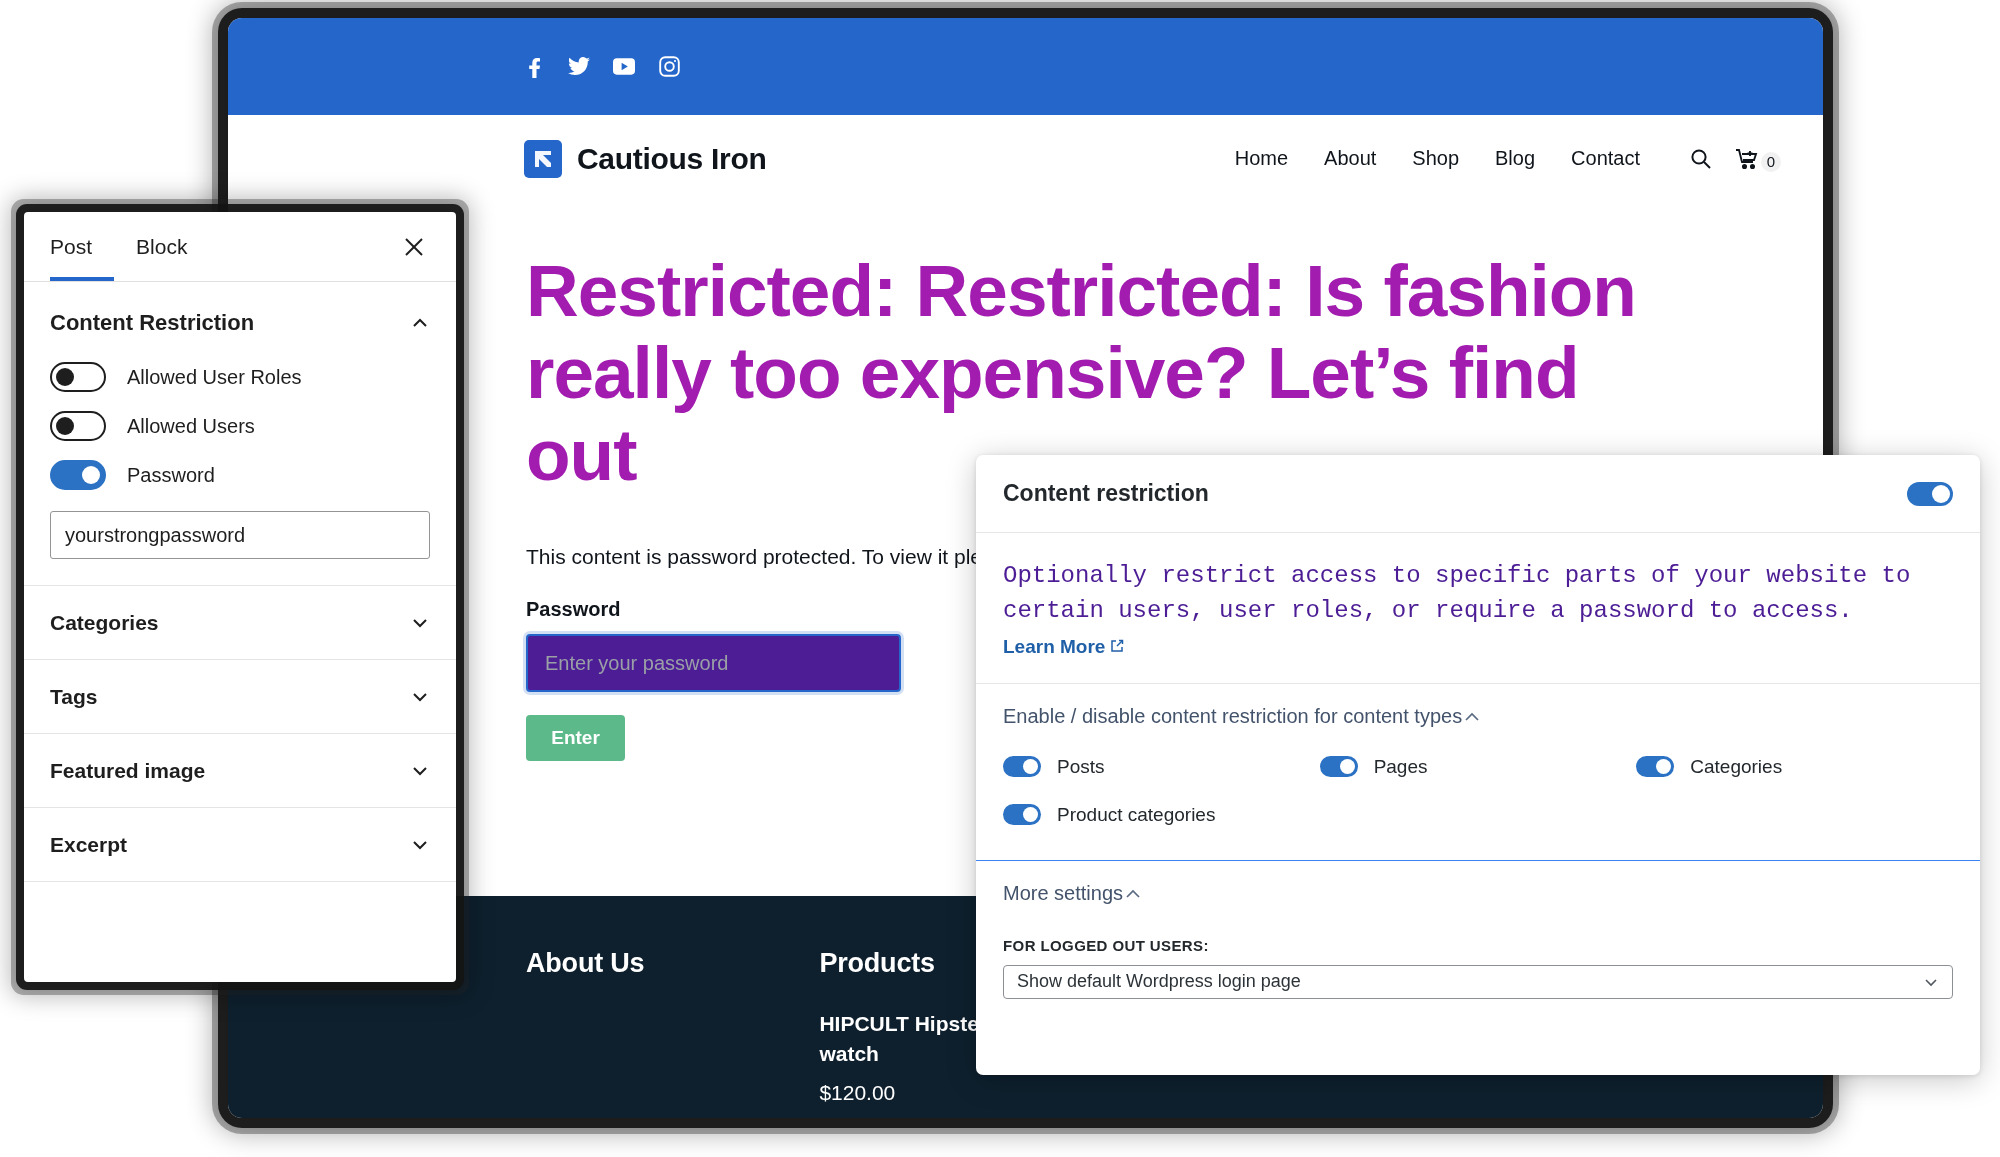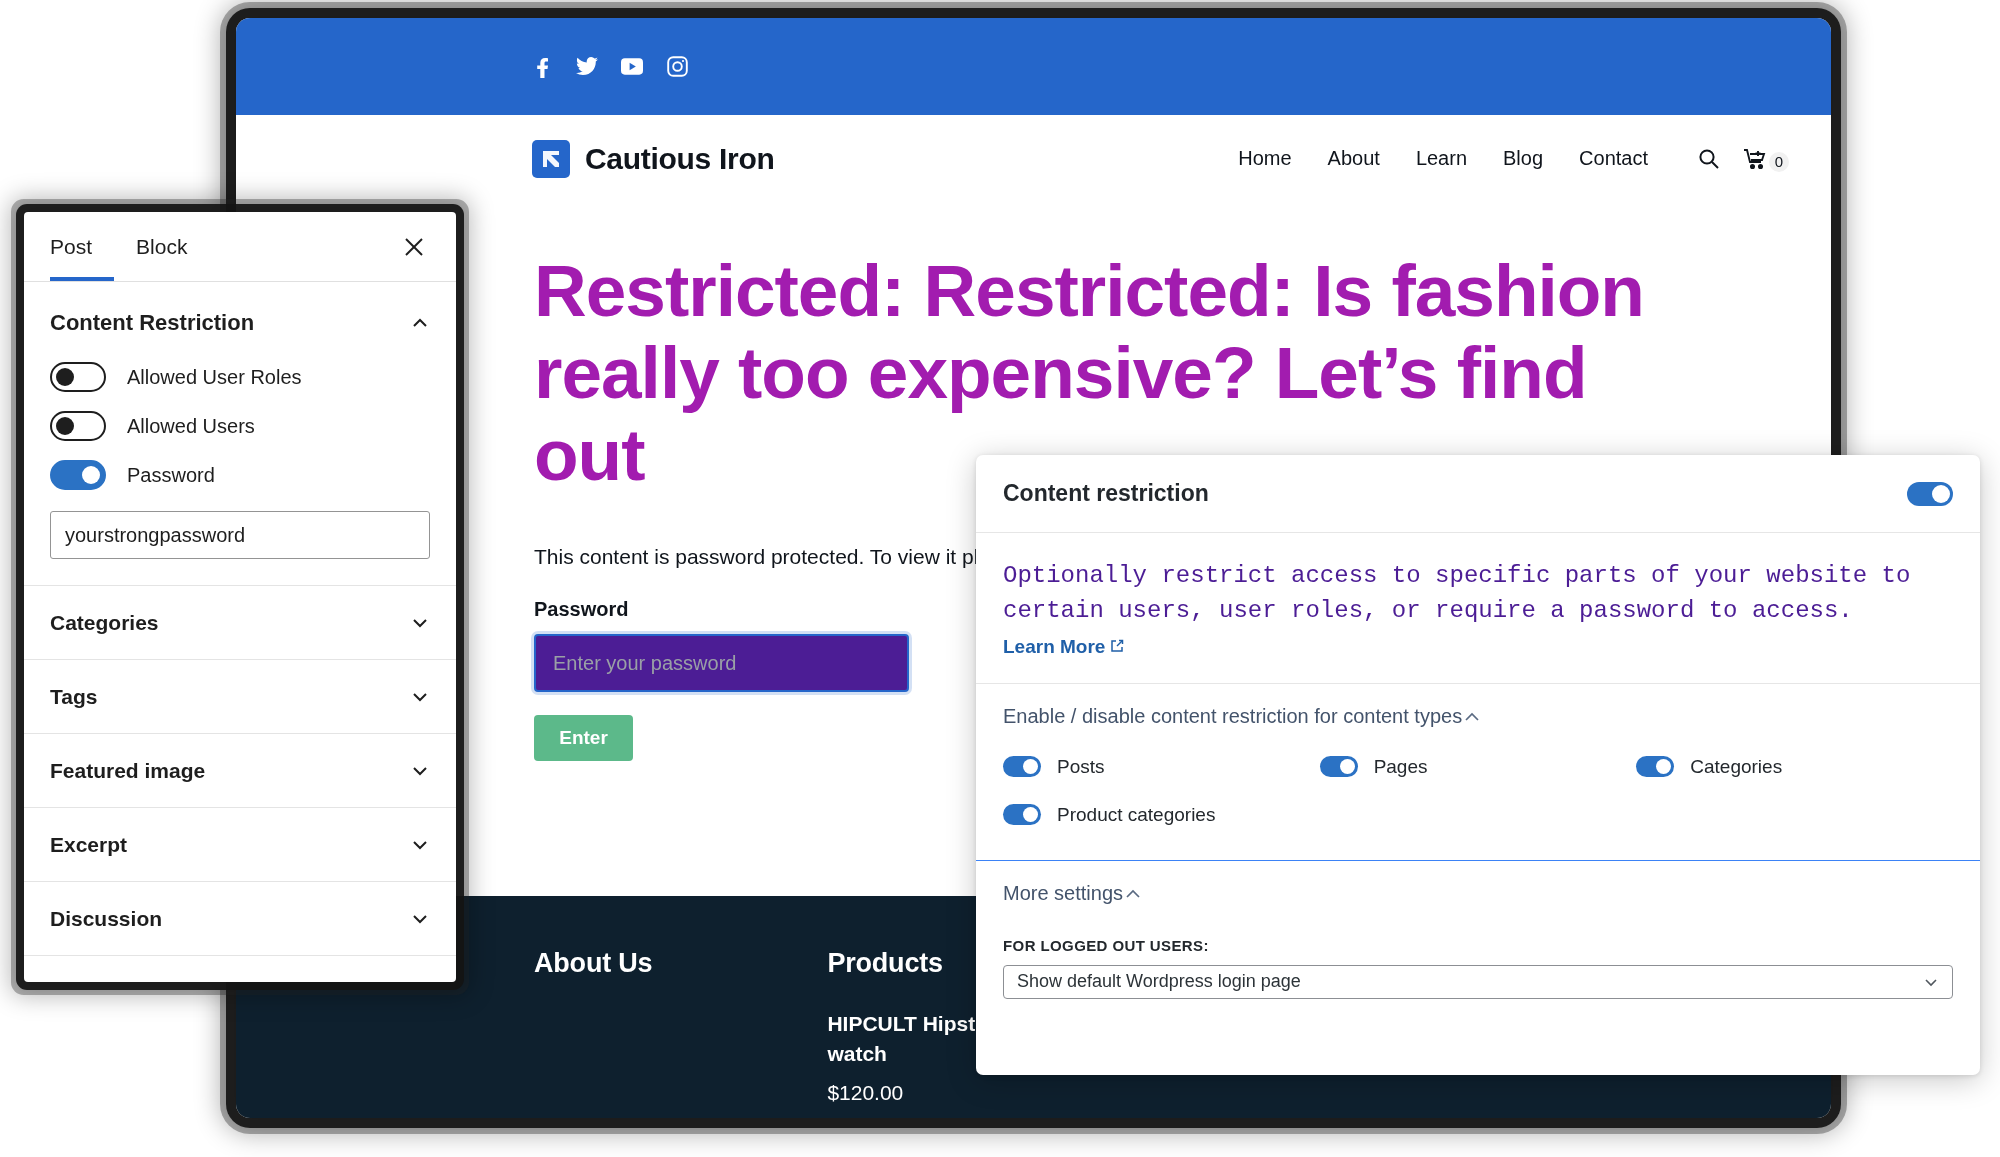--- a/index.html
+++ b/index.html
@@ -12,21 +12,21 @@
     height: 1157px;
     position: relative;
     overflow: hidden;
     font-family: "Liberation Sans", sans-serif;
     -webkit-font-smoothing: antialiased;
   }
 
   
   .site-window {
     position: absolute;
-    left: 236px;
+    left: 228px;
     top: 18px;
     width: 1595px;
     height: 1100px;
     border-radius: 14px;
     background: #ffffff;
     overflow: hidden;
     box-shadow:
       0 0 0 10px rgba(20,20,20,0.92),
       0 0 0 16px rgba(35,35,35,0.35),
       0 0 26px 16px rgba(0,0,0,0.30);
@@ -559,21 +559,21 @@
         <svg width="22" height="22" viewBox="0 0 22 22" fill="#ffffff">
             <path d="M3 3h16v4h-8l8 8v4h-4L7 11v8H3z" opacity="0.95"></path>
           </svg>
       </span>
       <span class="brand-name">Cautious Iron</span>
     </div>
 
     <div class="nav">
       <span class="nav-link">Home</span>
       <span class="nav-link">About</span>
-      <span class="nav-link">Learn</span>
+      <span class="nav-link">Shop</span>
       <span class="nav-link">Blog</span>
       <span class="nav-link">Contact</span>
       <div class="nav-tools">
         <span class="tool-ic">
           <svg width="21" height="21" viewBox="0 0 21 21" fill="none" stroke="currentColor" stroke-width="2">
               <circle cx="9" cy="9" r="6.6"></circle>
               <line x1="14" y1="14" x2="20" y2="20"></line>
             </svg>
         </span>
         <span class="cart-wrap">
@@ -681,28 +681,20 @@
     </span>
   </div>
   <div class="acc-row">
     <span class="acc-label">Excerpt</span>
     <span class="chev">
       <svg width="20" height="20" viewBox="0 0 20 20" fill="none" stroke="currentColor" stroke-width="2">
           <polyline points="4,7 10,13 16,7"></polyline>
         </svg>
     </span>
   </div>
-  <div class="acc-row">
-    <span class="acc-label">Discussion</span>
-    <span class="chev">
-      <svg width="20" height="20" viewBox="0 0 20 20" fill="none" stroke="currentColor" stroke-width="2">
-          <polyline points="4,7 10,13 16,7"></polyline>
-        </svg>
-    </span>
-  </div>
 </div>
 
 <div class="settings-card">
   <div class="sc-head">
     <span class="sc-title">Content restriction</span>
     <span class="sc-toggle"></span>
   </div>
 
   <div class="sc-desc">
     <p>Optionally restrict access to specific parts of your website to certain users, user roles, or require a password to access.</p>

